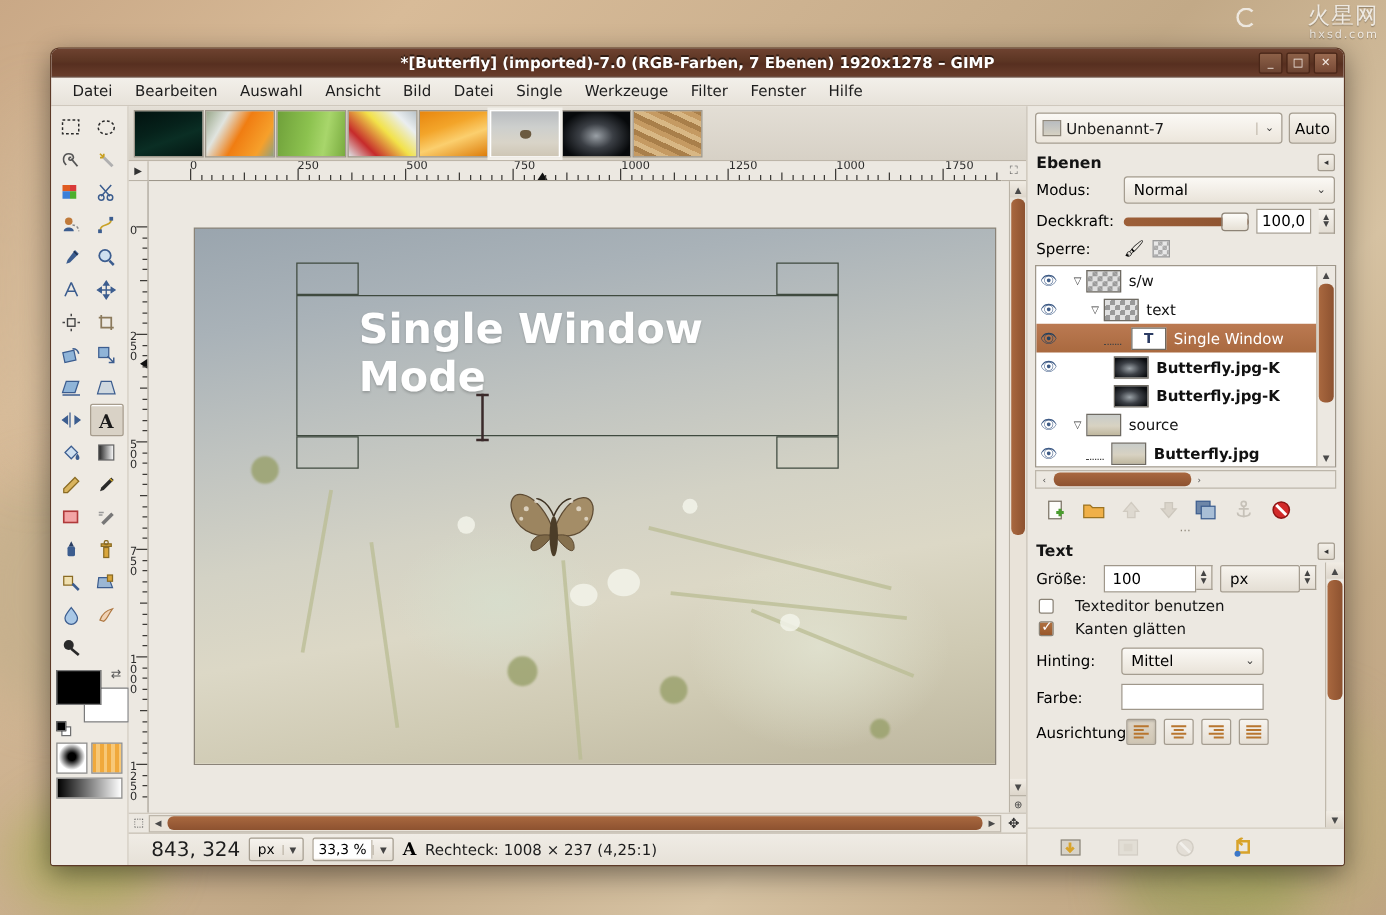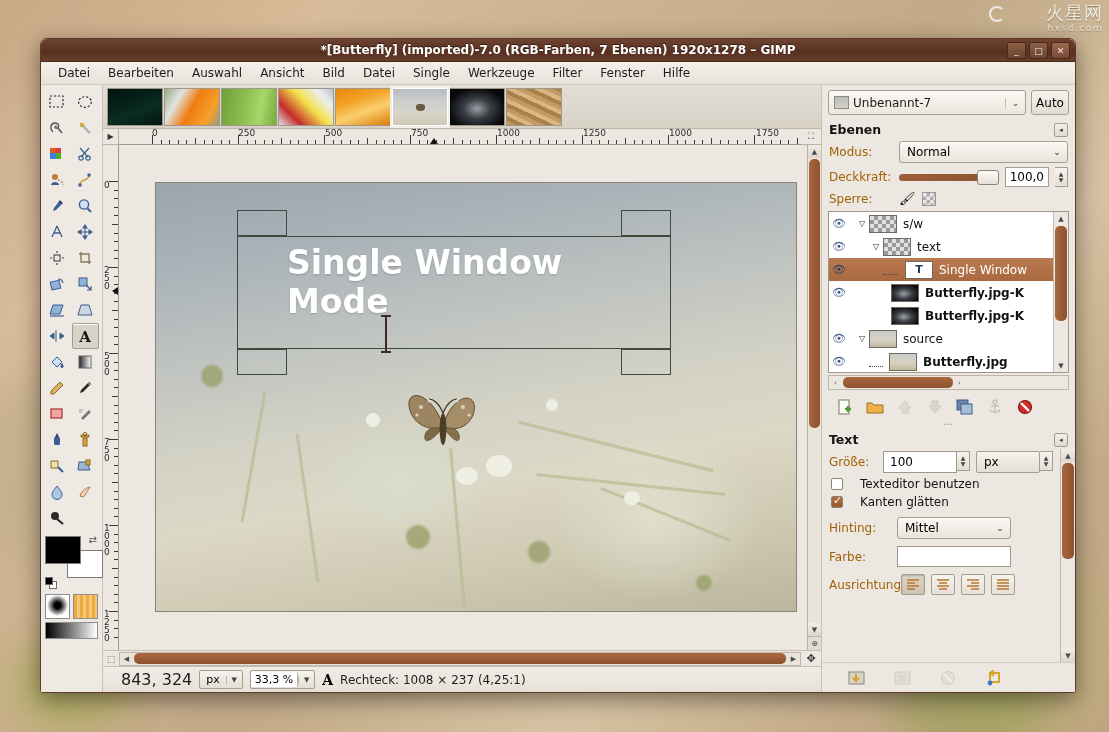--- a/index.html
+++ b/index.html
@@ -238,21 +238,21 @@
      background:linear-gradient(to bottom,#f7f4ee,#e2dbd0); font-size:12px;
      display:flex;align-items:center;justify-content:center; }
 
   .dock-title { display:flex; align-items:center; padding:3px 7px 2px 7px; }
   .dock-title .t { font-weight:bold; font-size:12.5px; flex:1; color:#141414; }
   .dock-title .menu-btn { width:14px;height:14px;border:1px solid #a49c8f;border-radius:2px;
     background:linear-gradient(to bottom,#f3efe8,#e0dacf); font-size:7px;
     display:flex;align-items:center;justify-content:center;color:#333; }
 
   .frow { display:flex; align-items:center; padding:2px 7px; gap:6px; }
-  .frow .lab { font-size:12px; color:#a16207; width:64px; }
+  .frow .lab { font-size:12px; color:#000000; width:64px; }
   .sel-wide { flex:1; height:22px; display:flex; align-items:center;
      border:1px solid #a59d90; border-radius:3px;
      background:linear-gradient(to bottom,#fbf9f5,#e9e3d9); }
   .sel-wide .v { flex:1; padding-left:7px; font-size:12px; }
   .sel-wide .arw { width:20px; text-align:center; font-size:9px; color:#333; }
 
   #opacity-slider { flex:1; height:16px; position:relative; display:flex; align-items:center; }
   #opacity-track { position:absolute; left:0; right:0; height:7px; top:5px;
     background:linear-gradient(to right,#9d5f38,#8c5230); border-radius:4px; }
   #opacity-knob { position:absolute; right:0; top:1px; width:22px; height:15px;

